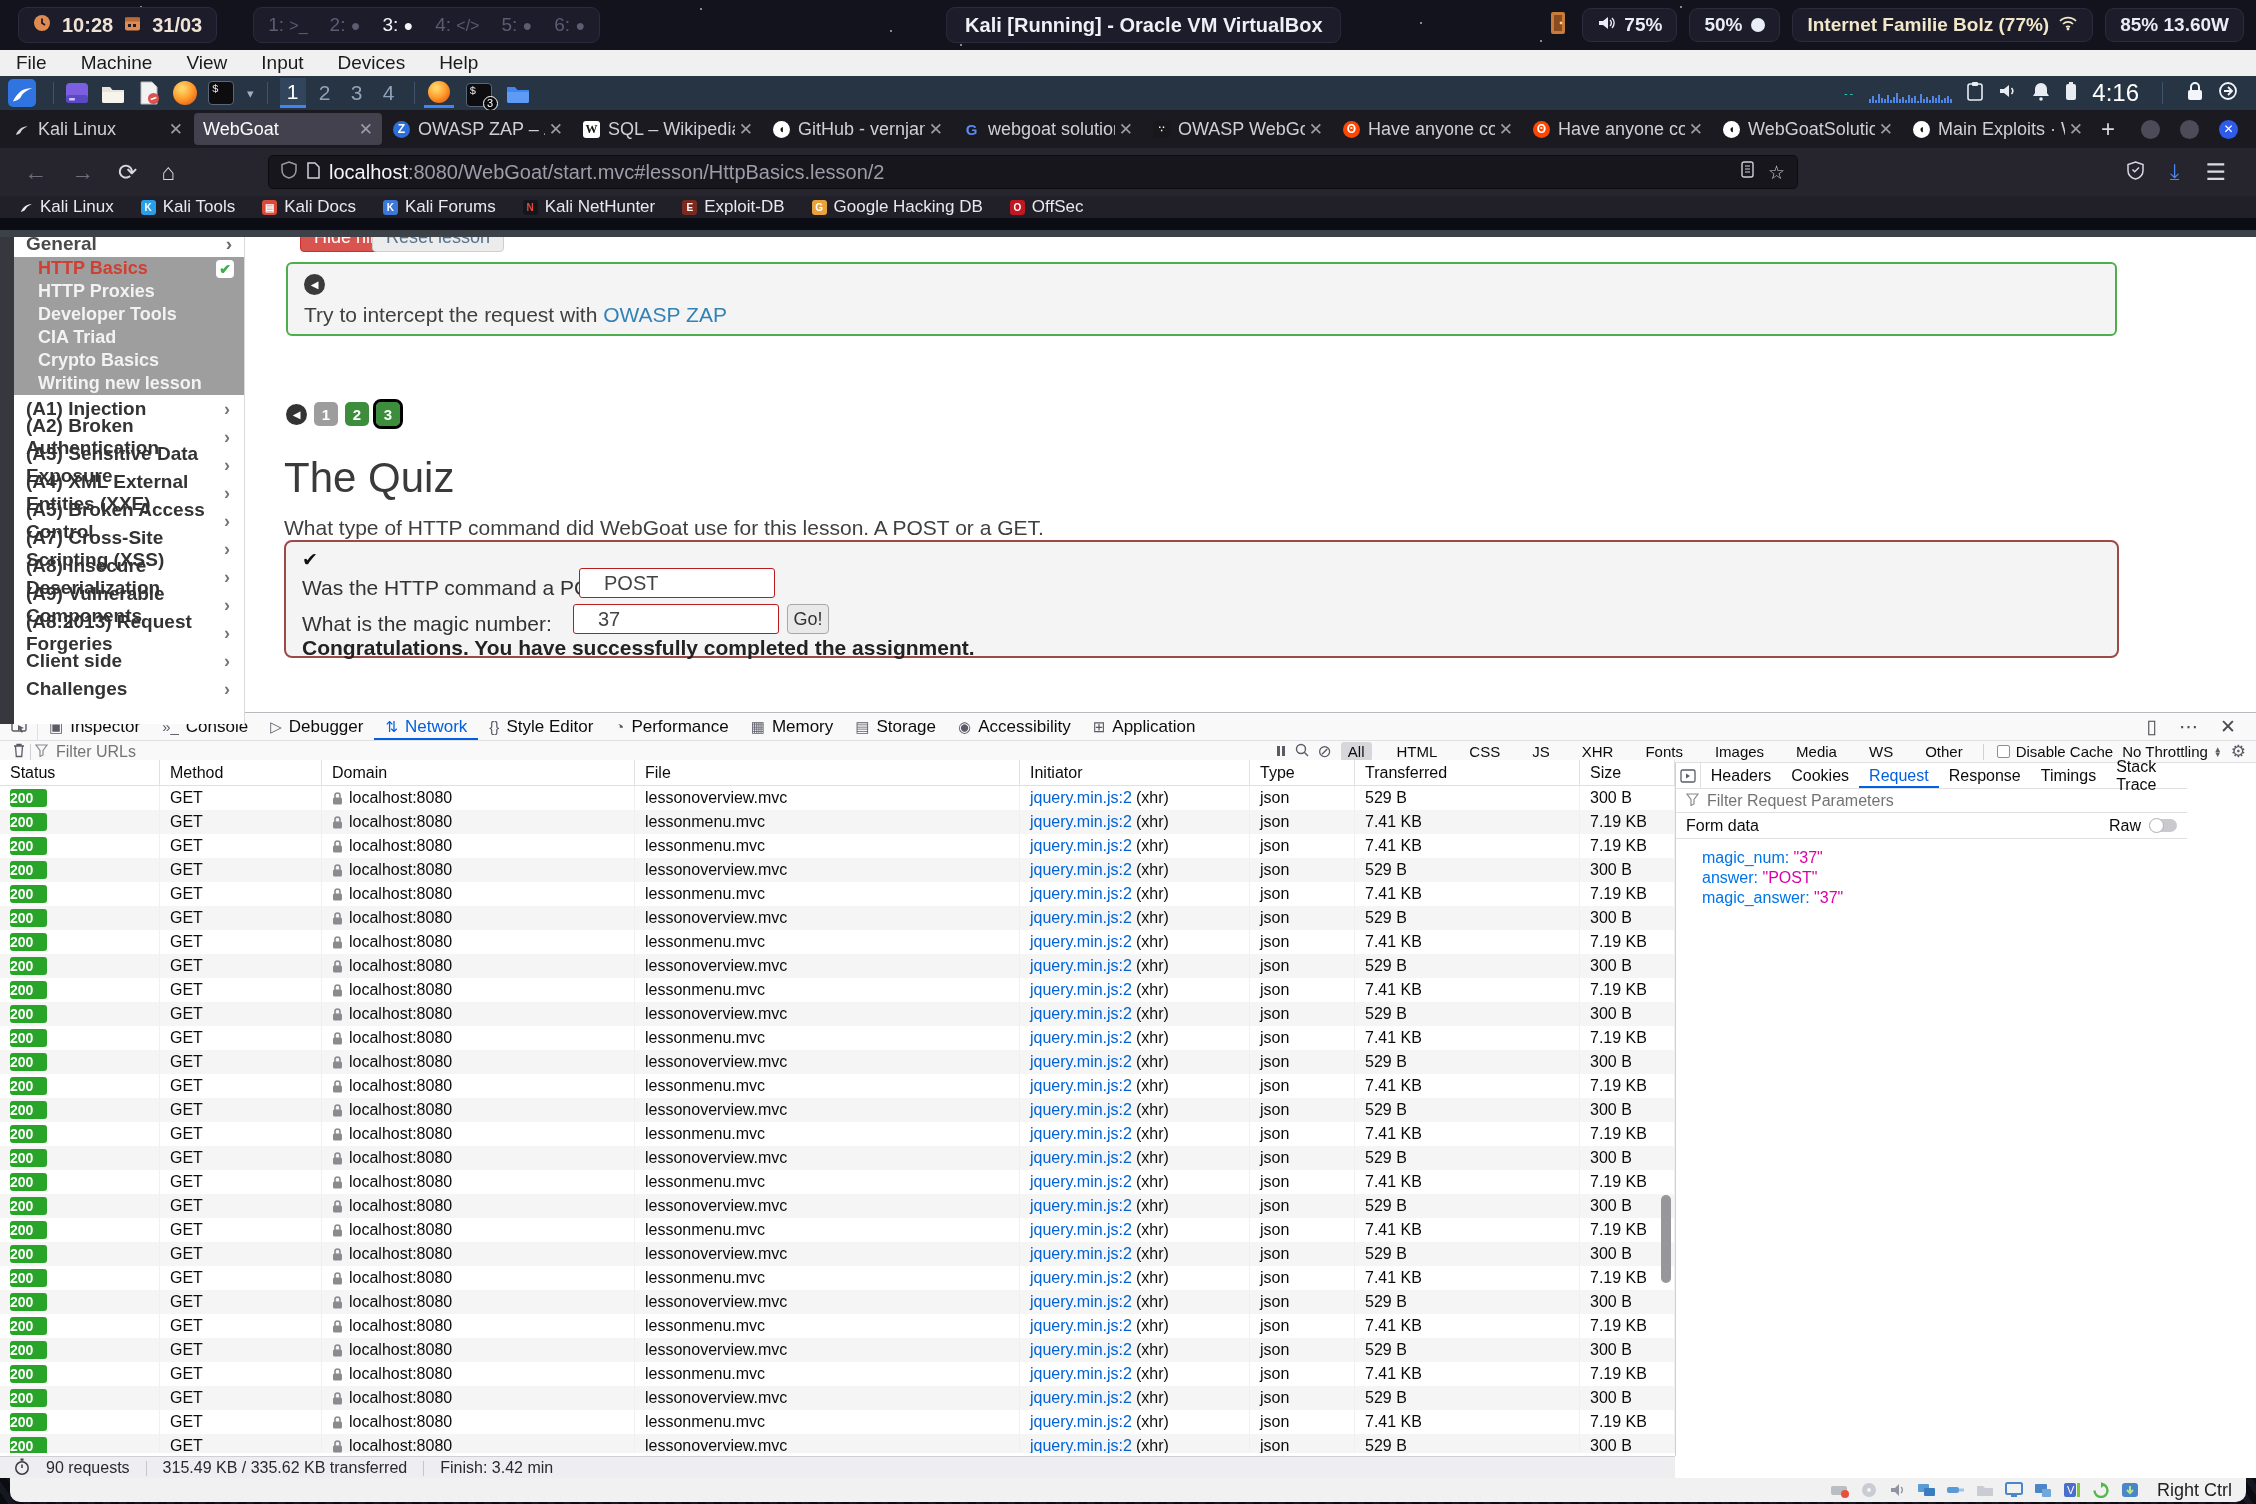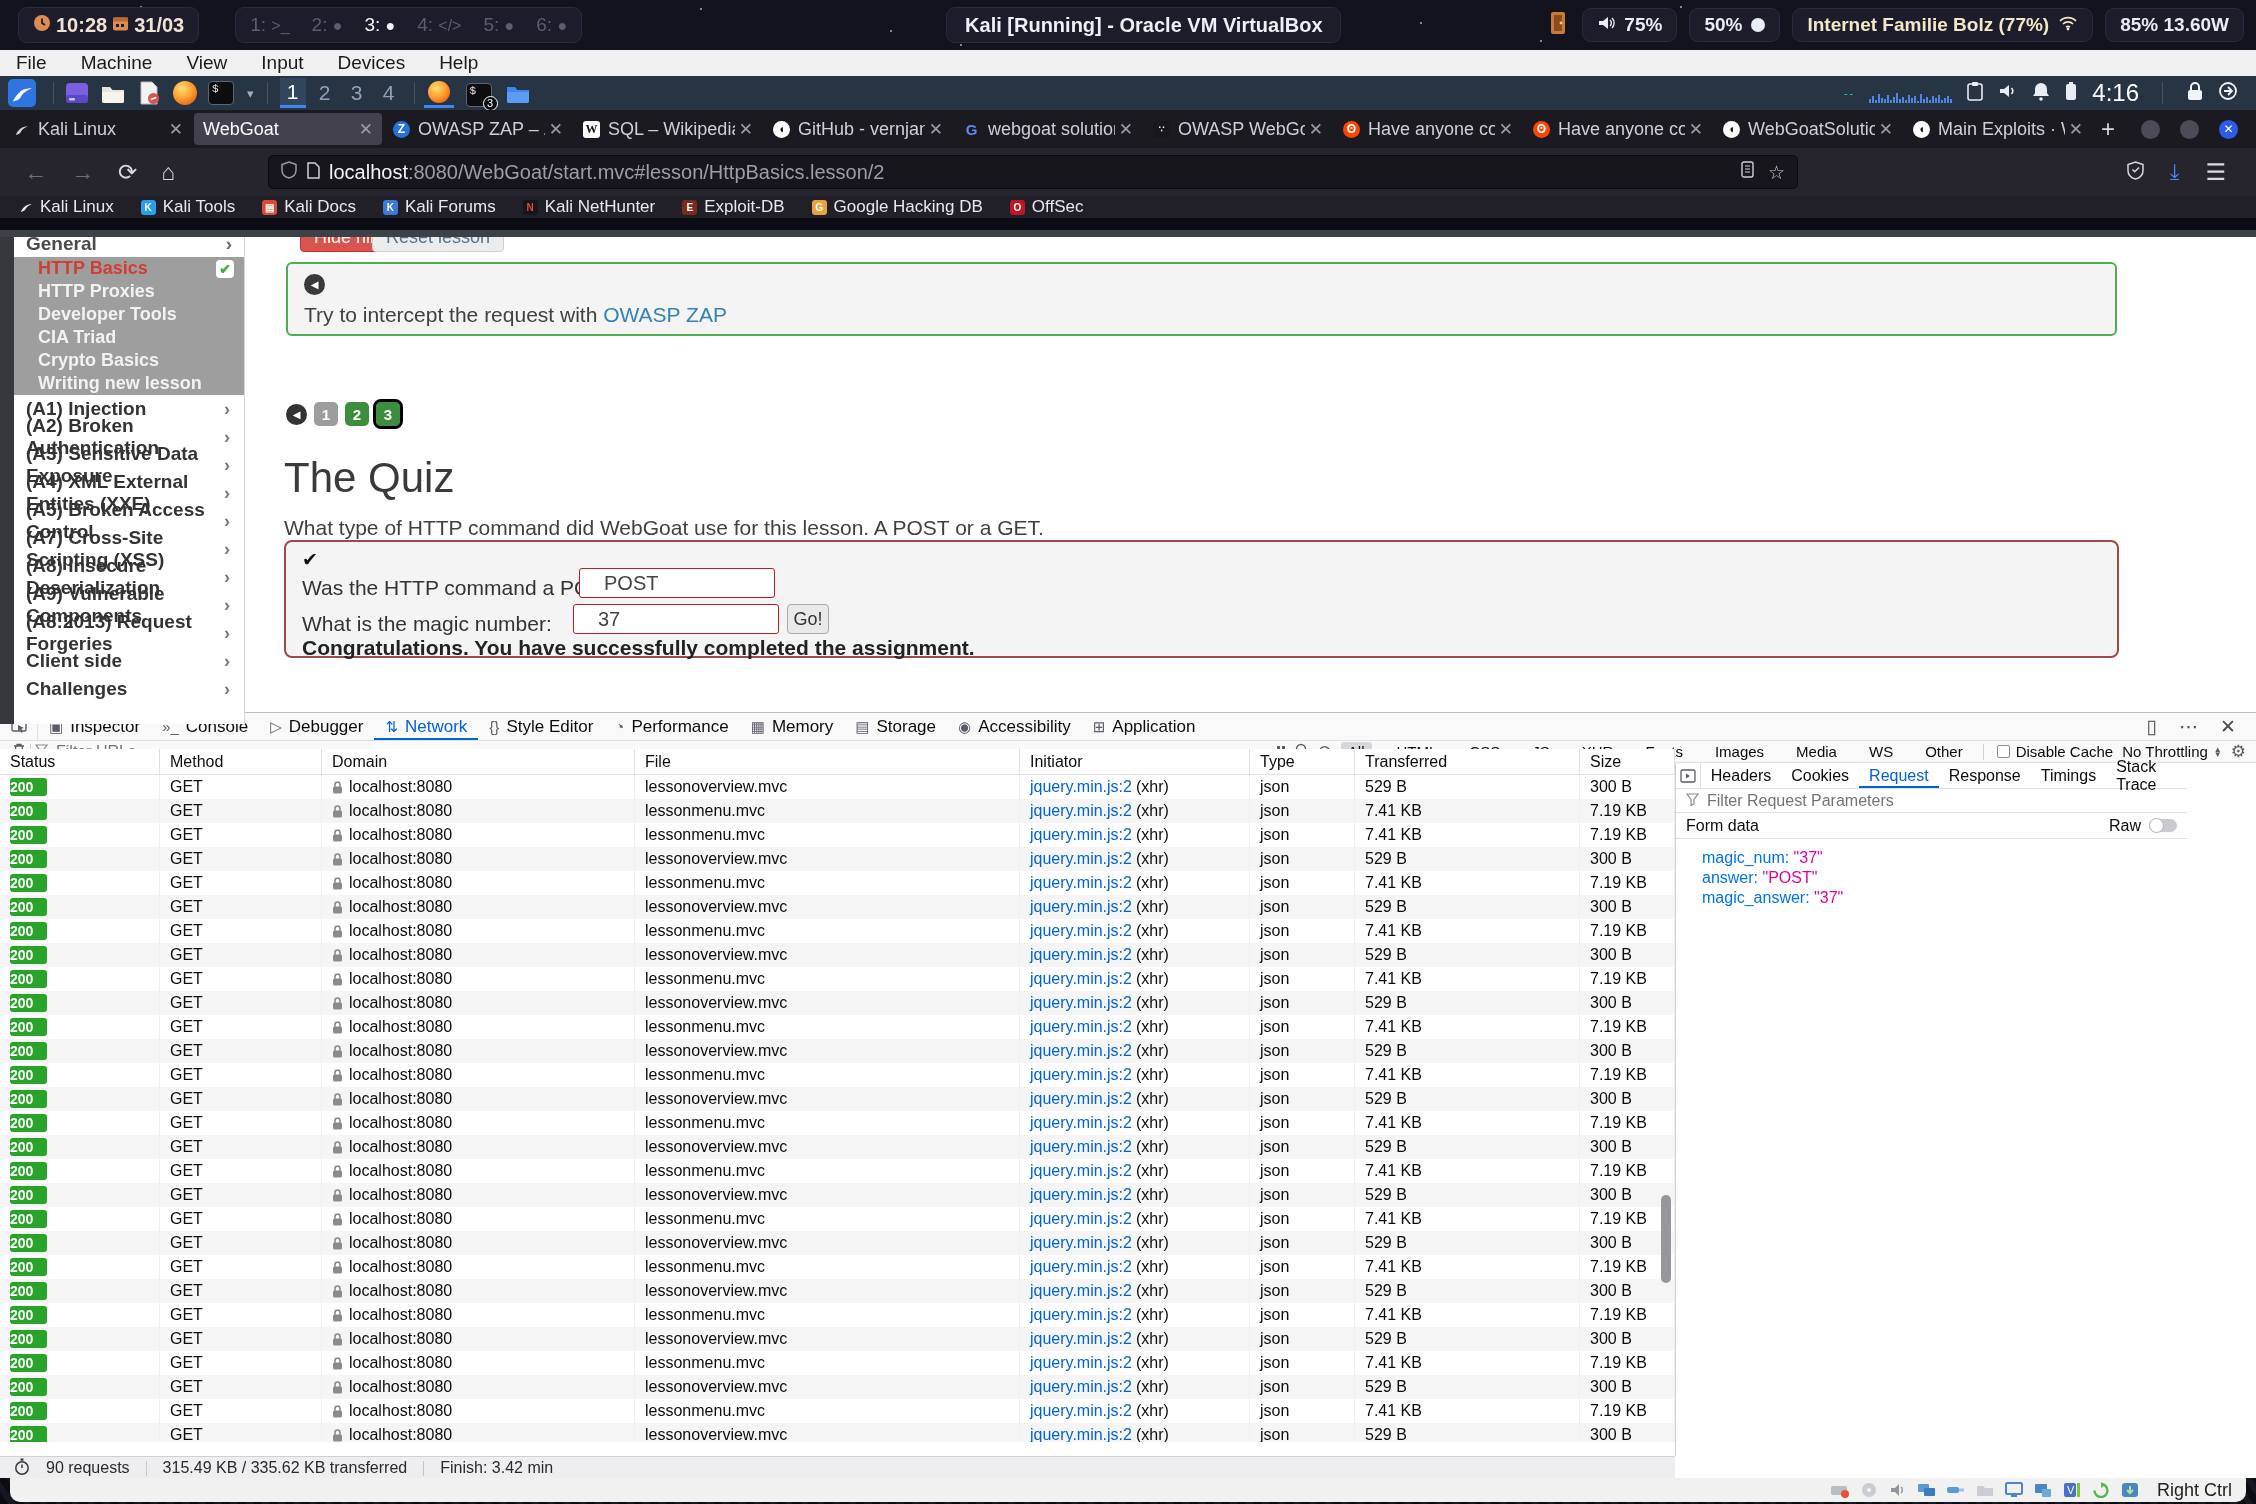--- a/index.html
+++ b/index.html
@@ -6,21 +6,21 @@
   body { background:#000; font-family:"Liberation Sans", sans-serif; }
   .screen { position:relative; width:2256px; height:1504px; background:#0c0c14; overflow:hidden; }
 
   
   .hostbar { position:absolute; top:0; left:0; width:2256px; height:50px;
     background:#13131d; display:flex; align-items:center; color:#d8d8e4; }
   .stars { position:absolute; inset:0; pointer-events:none; }
   .star { position:absolute; width:2px; height:2px; border-radius:50%; background:#cfd6ea; opacity:.8; }
   .hpill { position:relative; background:#1c1c2a; border:1px solid #2b2b3d; border-radius:9px;
     height:36px; display:flex; align-items:center; padding:0 14px; gap:9px; }
-  .hclock { margin-left:18px; font-size:20px; font-weight:bold; color:#f0e3d6; gap:5px; }
+  .hclock { margin-left:18px; font-size:20px; font-weight:bold; color:#f0e3d6; gap:11px; }
   .hws { margin-left:36px; gap:22px; font-size:19px; color:#5c5c72; }
   .hws .wsg { font-size:16px; }
   .hws .active { color:#f5f5fa; }
   .htitle { position:absolute; left:50%; transform:translateX(-46%); top:7px; height:36px;
     background:#1c1c2a; border:1px solid #2b2b3d; border-radius:9px; display:flex; align-items:center;
     padding:0 18px; font-size:20px; font-weight:bold; color:#eef0f6; white-space:nowrap; }
   .hright { margin-left:auto; margin-right:12px; display:flex; align-items:center; gap:12px; }
   .hright .hpill { height:34px; font-size:19px; font-weight:bold; color:#e8ecf4; }
   .wifi-t { color:#f2e7c9; }
   .dot50 { width:14px; height:14px; background:#e9edf5; border-radius:50%; display:inline-block; }
@@ -148,21 +148,21 @@
     border-bottom:1px solid #e0e0e2; display:flex; align-items:center; }
   .filter-urls { display:flex; align-items:center; gap:8px; color:#737373; font-size:16px; }
   .r2right { margin-left:auto; display:flex; align-items:center; gap:9px; padding-right:10px; }
   .pill { padding:1px 7px; border-radius:3px; font-size:15px; color:#0c0c0d; }
   .pill.sel { background:#d7d7db; }
   .vdiv { width:1px; height:16px; background:#d0d0d4; margin:0 4px; }
   .cachebox { display:flex; align-items:center; gap:6px; font-size:15px; }
   .cb { width:13px; height:13px; border:1px solid #8f8f94; border-radius:2px; background:#fff; }
   .updn { display:inline-flex; flex-direction:column; line-height:5px; font-size:8px; color:#5b5b66; }
 
-  .netpane { position:absolute; top:36px; left:0; width:1675px; height:693px; overflow:hidden; }
+  .netpane { position:absolute; top:47px; left:0; width:1675px; height:693px; overflow:hidden; }
   .nrow { display:grid; grid-template-columns:160px 162px 313px 385px 230px 105px 225px 1fr; height:24px; }
   .nrow > div { display:flex; align-items:center; padding-left:10px; border-right:1px solid #f0f0f2;
     font-size:16px; white-space:nowrap; overflow:hidden; }
   .nhead { height:26px; background:#fff; border-bottom:1px solid #e0e0e2; }
   .nhead > div { border-right:1px solid #e0e0e2; color:#0c0c0d; }
   .nrow.alt { background:#f5f5f6; }
   .sbadge { display:inline-block; min-width:37px; text-align:left; background:#28a428; color:#fff;
     font-size:14px; font-weight:bold; border-radius:3px; padding:1px 0; }
   .dlink { color:#0062d6; }
   .xhr { color:#0c0c0d; margin-left:4px; }

